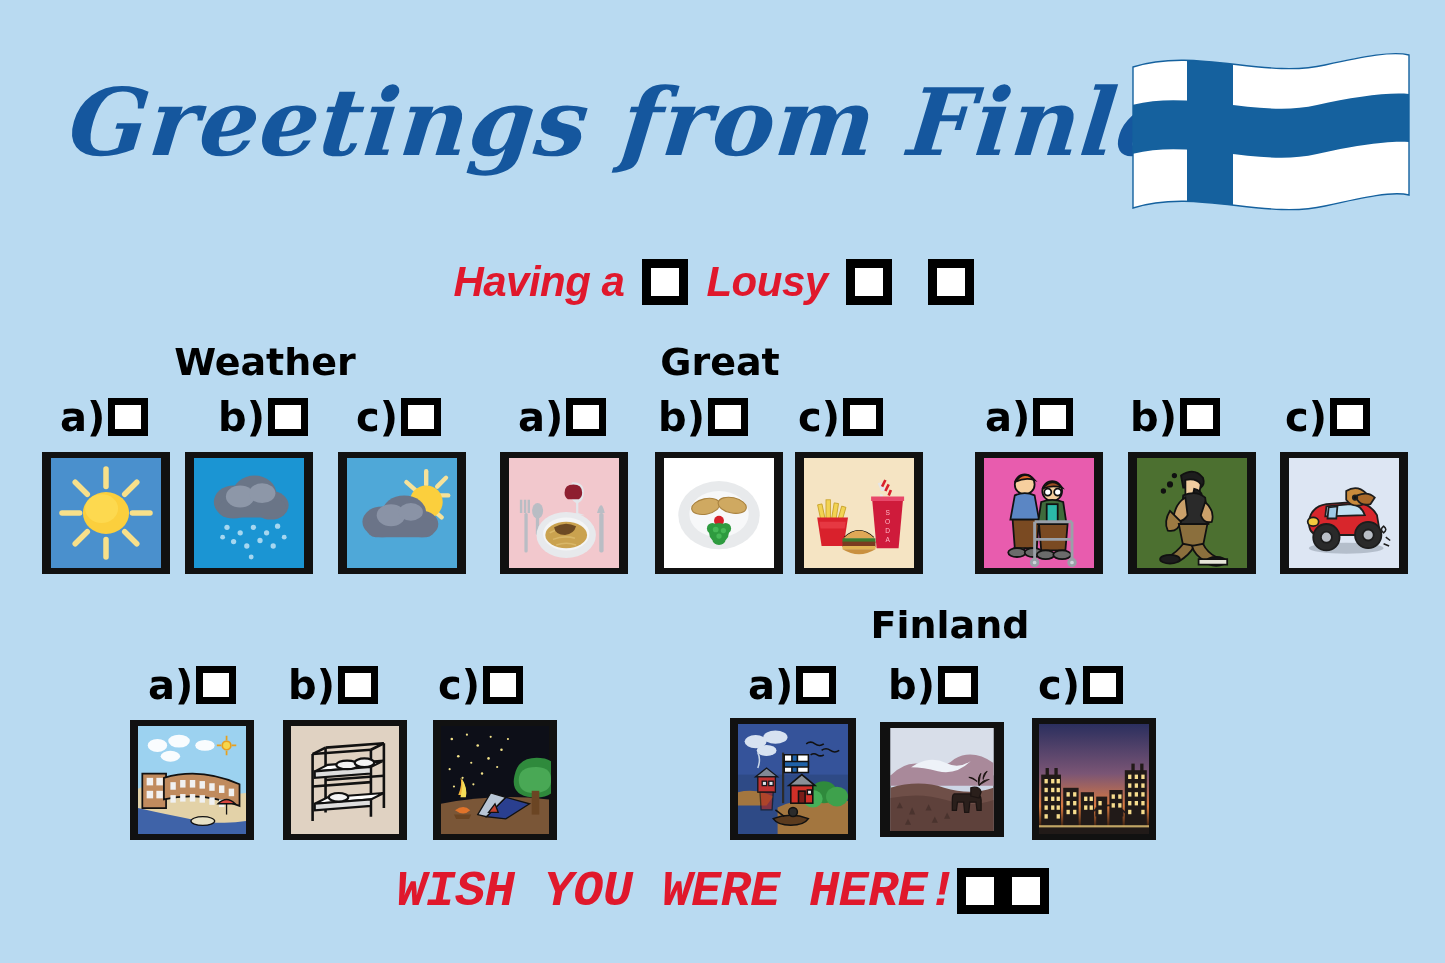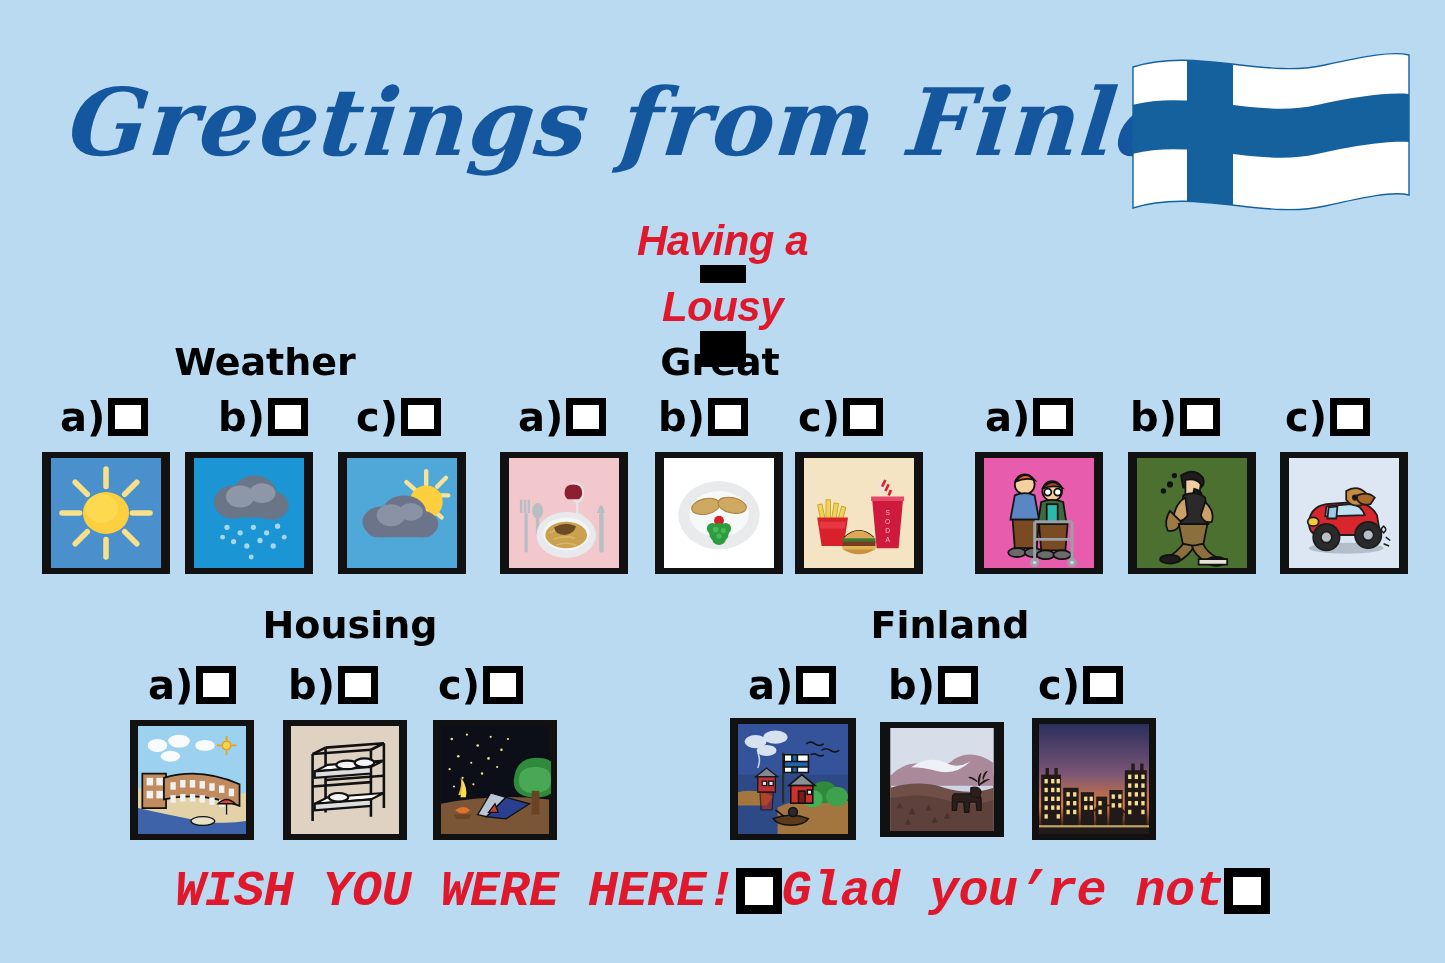--- a/index.html
+++ b/index.html
@@ -38,21 +38,21 @@
   
   .redrow{
     position:absolute;left:0;width:1445px;
     display:flex;align-items:center;justify-content:center;
     color:#e0182c;
     font-weight:700;font-style:italic;
     font-family:"Liberation Sans", sans-serif;
     white-space:nowrap;
   }
   .redrow span.txt{font-size:42px;letter-spacing:-0.5px;}
-  #having-row{top:266px;height:52px;flex-direction:column;}
+  #having-row{top:256px;height:52px;}
   #having-row .gap{display:inline-block;width:18px;}
   #bottom-row{top:865px;height:52px;}
   #bottom-row span.txt{font-size:50px;font-family:Liberation Mono, monospace;}
 
   
   .cat-title{
     position:absolute;
     font-family:"DejaVu Sans", sans-serif;
     font-weight:700;font-size:38px;color:#000;
     white-space:nowrap;text-align:center;
@@ -438,21 +438,20 @@
         <circle cx="60" cy="36" r="2" fill="#111"></circle>
       </g>
       <g fill="none" stroke="#1d1d1d" stroke-width="1.4">
         <path d="M86,62 q4,3 0,6 q-4,-3 0,-6z"></path>
             <path d="M88,72 l4,3 M86,78 l5,2"></path>
       </g>
     </svg>
       </div>
   </div>
 
-  <div class="cat-title" style="left:205px;top:603px;width:290px;">Housing</div>
 
   <div class="opt" style="left:148px;top:662px;">
     <span class="lbl">a)</span>
     <span class="cbx cbx-sm">
         <i></i>
       </span>
   </div>
   <div class="opt" style="left:288px;top:662px;">
     <span class="lbl">b)</span>
     <span class="cbx cbx-sm">
@@ -772,20 +771,19 @@
       </div>
   </div>
 
   <div class="redrow" id="bottom-row">
     <span class="txt">WISH YOU WERE HERE!</span>
     <span class="gap"></span>
     <span class="cbx cbx-big">
         <i></i>
       </span>
     <span class="gap"></span>
-    <span class="txt">Glad you’re not</span>
     <span class="gap"></span>
     <span class="cbx cbx-big">
         <i></i>
       </span>
   </div>
 
 </div>
 
 </body></html>

